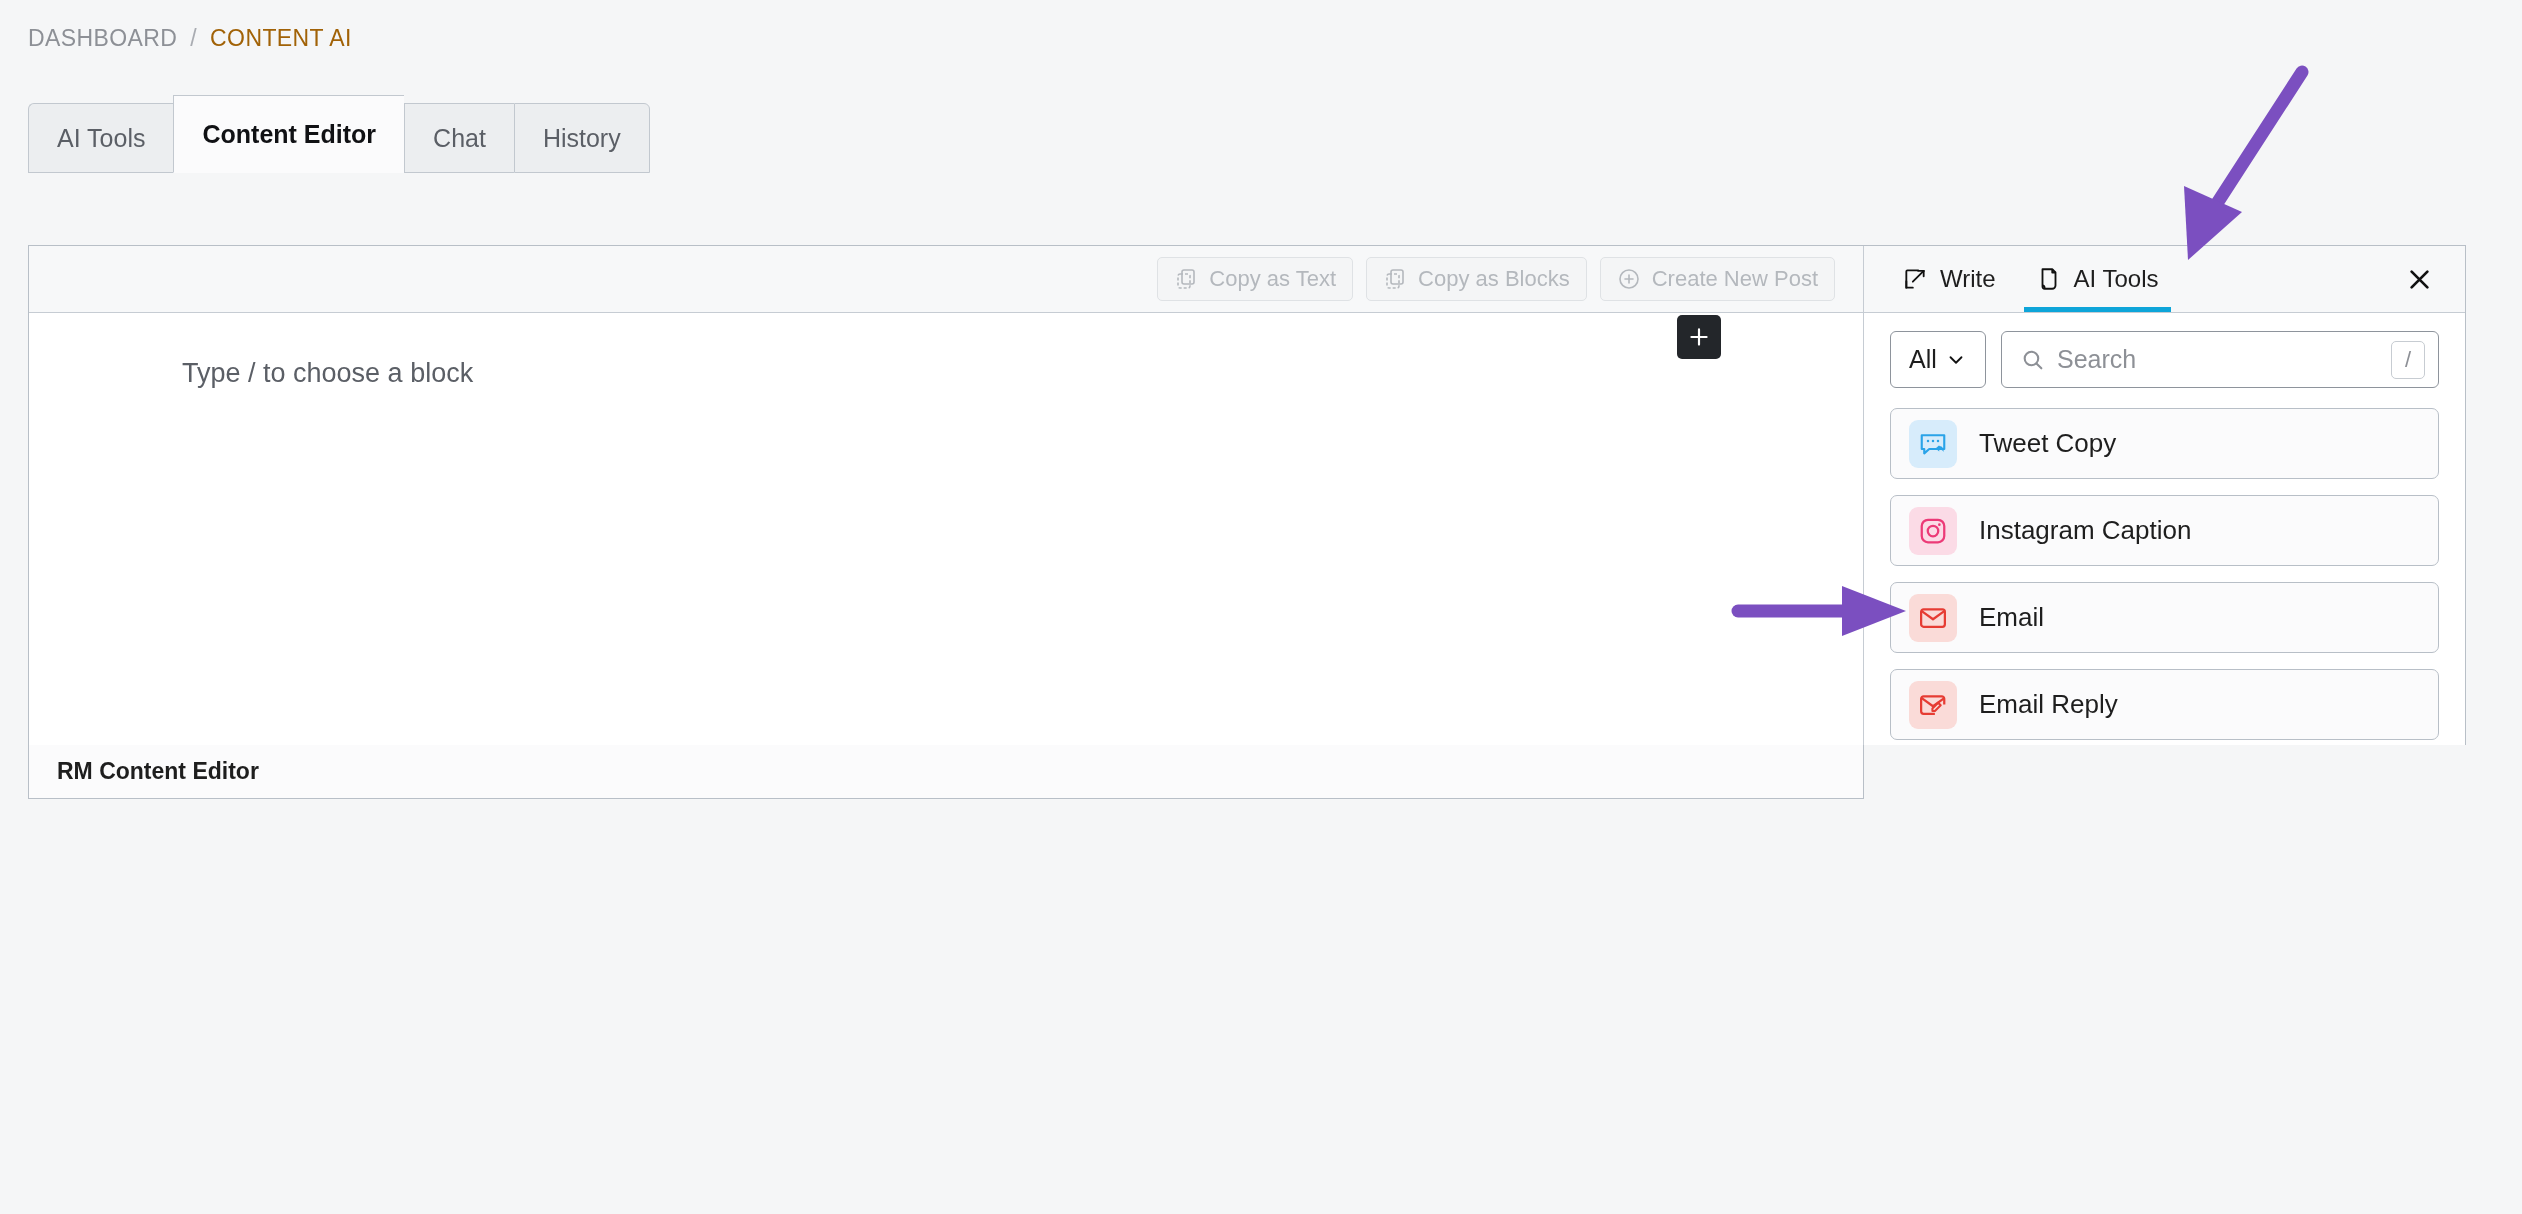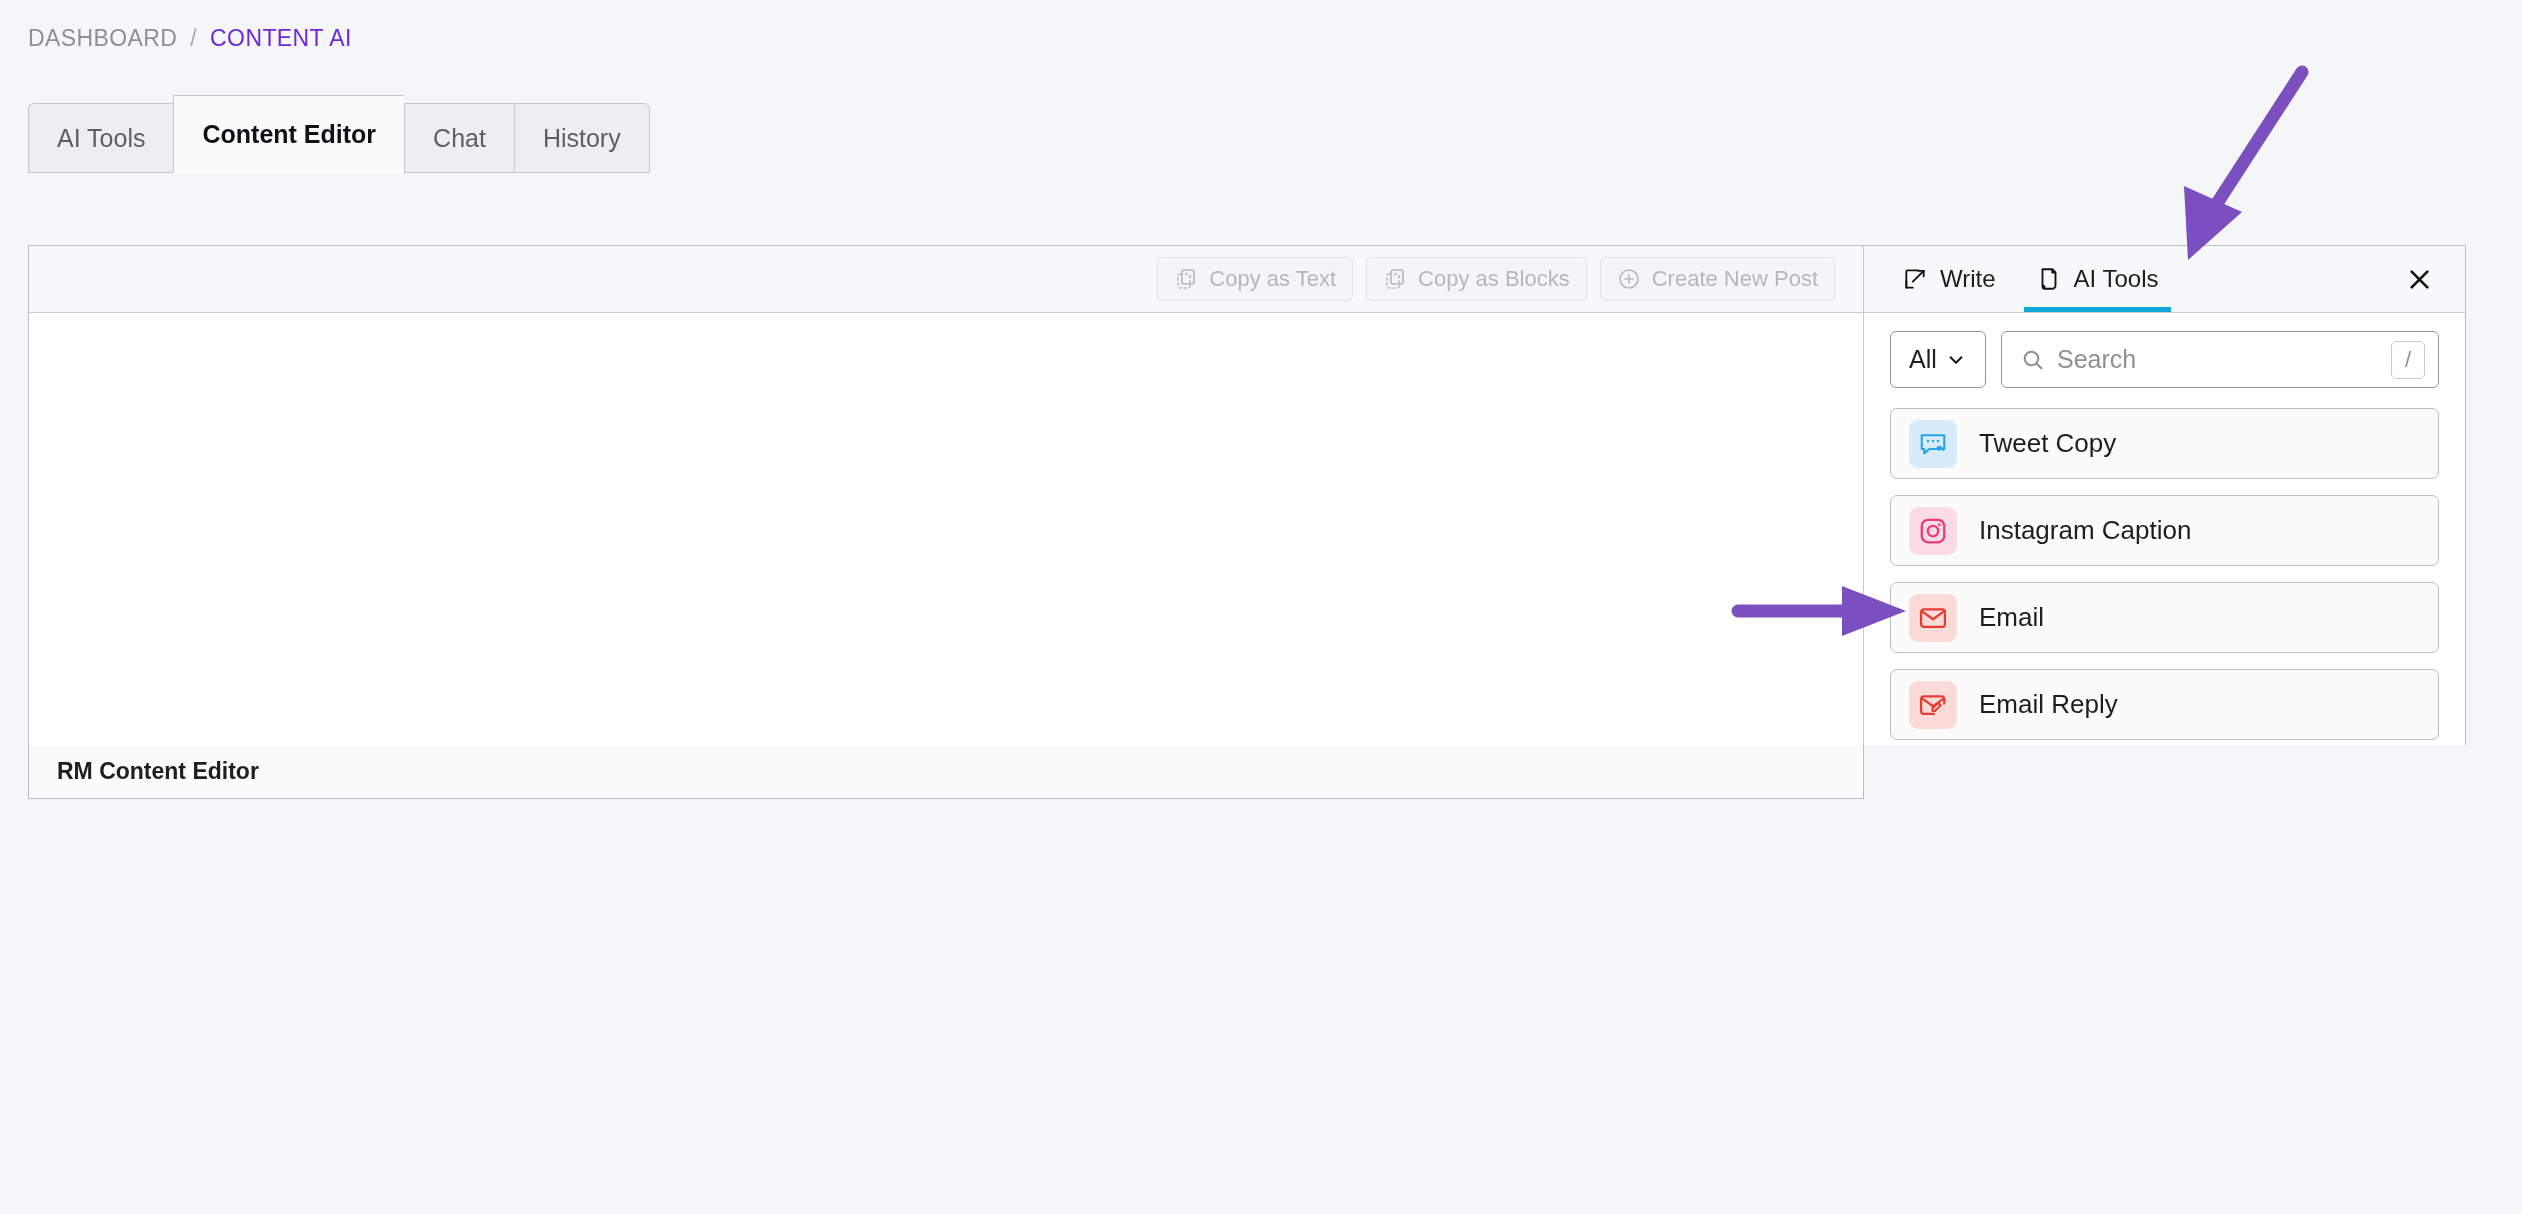--- a/index.html
+++ b/index.html
@@ -25,21 +25,21 @@
     height: 40px;
     display: flex;
     align-items: center;
     gap: 13px;
     font-size: 23px;
     letter-spacing: 0.4px;
     text-align: center;
   }
   .crumb-muted { color: #8d9096; }
   .crumb-sep   { color: #a9acb2; }
-  .crumb-current { color: #6d28d9; }
+  .crumb-current { color: #a16207; }
 
   
   .tabbar {
     position: absolute;
     left: 28px;
     top: 95px;
     display: flex;
     align-items: flex-end;
   }
   .tab {
@@ -364,20 +364,30 @@
             <svg class="tb-ico" viewBox="0 0 24 24" fill="none" stroke="#b4b8bd" stroke-width="1.6">
               <circle cx="12" cy="12" r="9"></circle>
               <path d="M12 8v8M8 12h8" stroke-linecap="round"></path>
             </svg>
           </span>
           <span>Create New Post</span>
         </div>
 
       </div>
 
+      <div class="canvas">
+        <div class="block-placeholder">Type / to choose a block</div>
+        <button class="add-block-btn">
+          <span>
+            <svg viewBox="0 0 24 24" fill="none" stroke="#fff" stroke-width="2" stroke-linecap="round">
+              <path d="M12 5v14M5 12h14"></path>
+            </svg>
+          </span>
+        </button>
+      </div>
 
     </div>
 
     <div class="ai-panel">
 
       <div class="panel-header">
 
         <button class="panel-tab">
           <span>
             <svg class="pt-ico" viewBox="0 0 24 24" fill="none" stroke="#111" stroke-width="1.7" stroke-linecap="round" stroke-linejoin="round">

